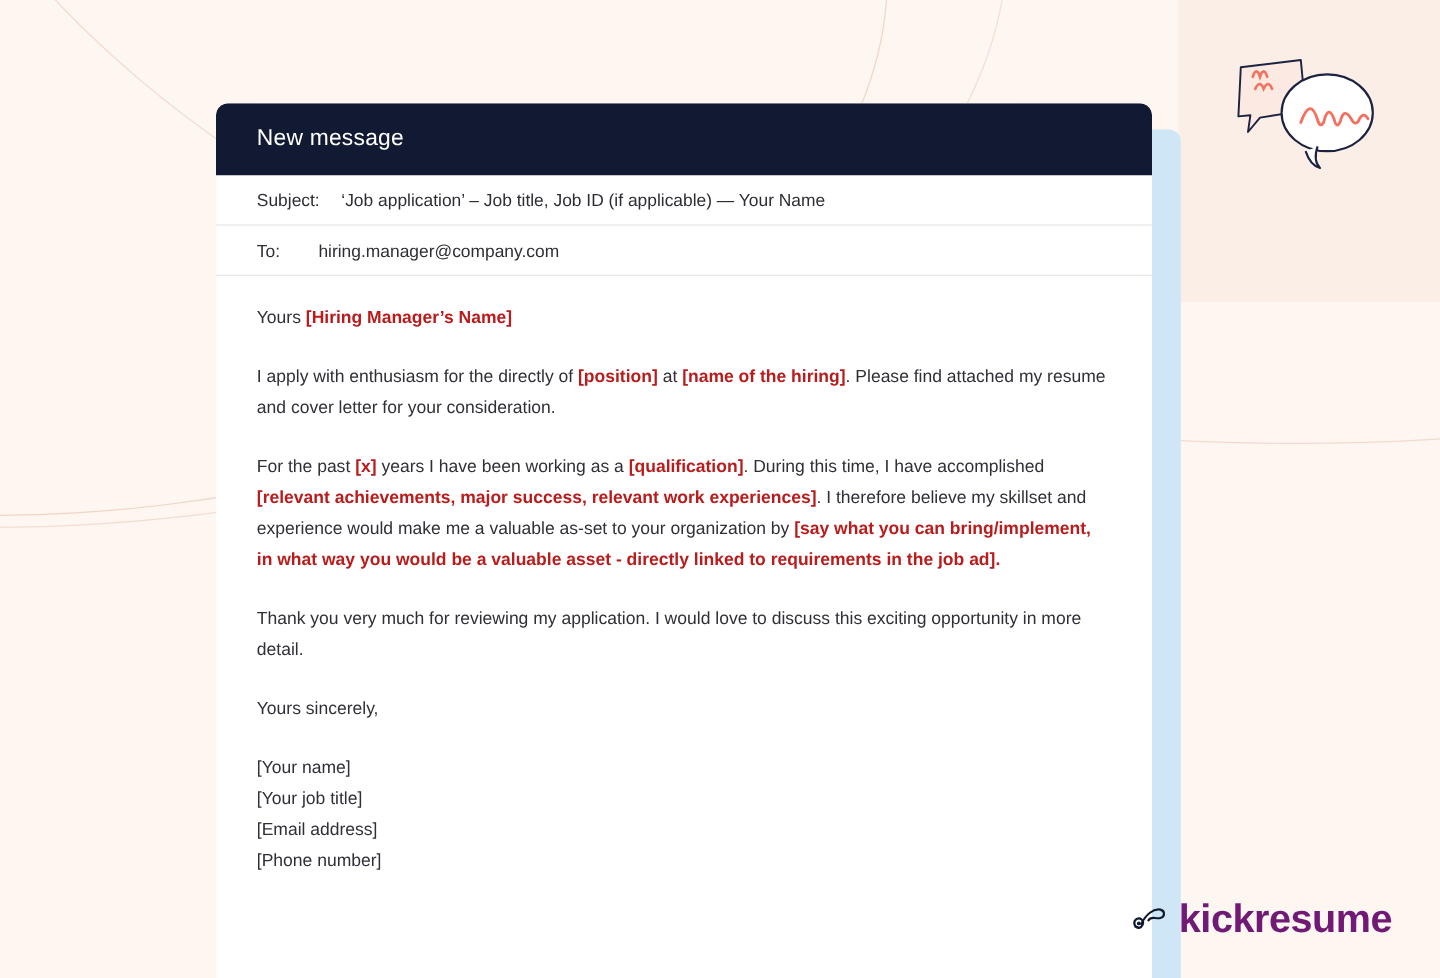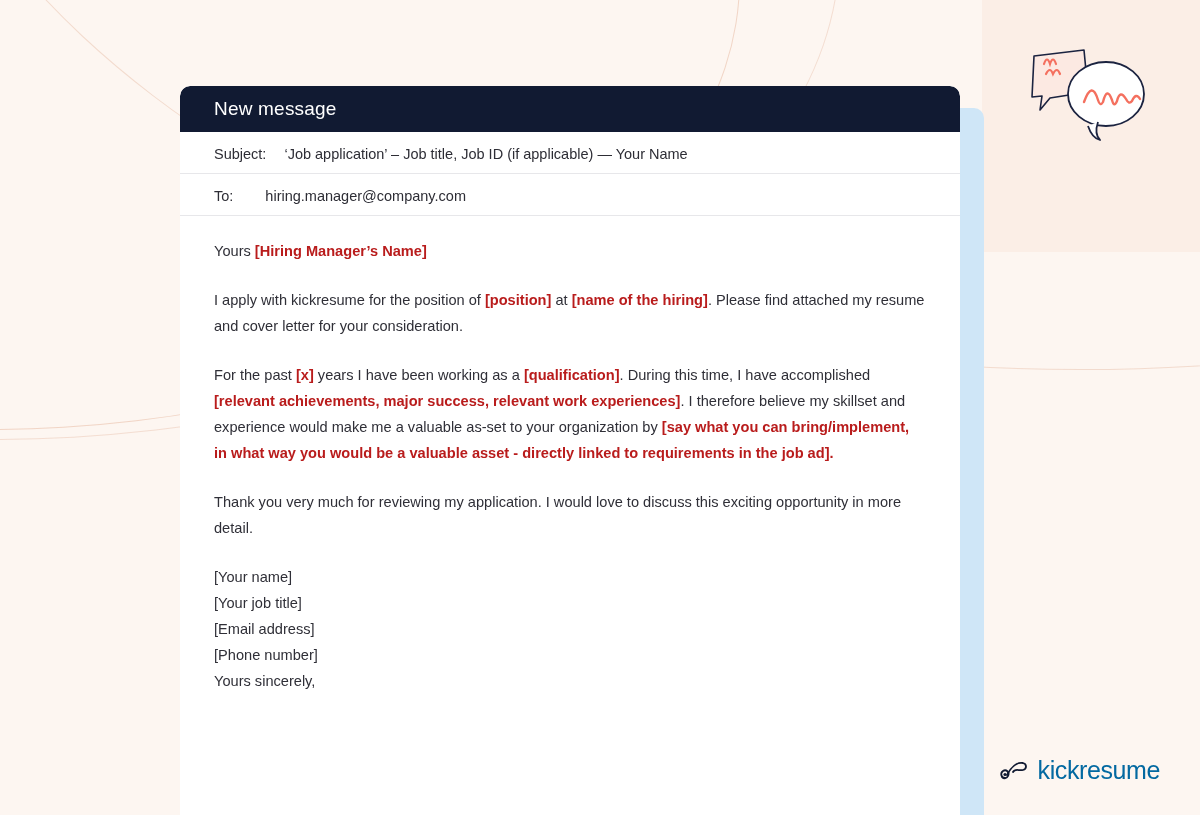--- a/index.html
+++ b/index.html
@@ -82,21 +82,21 @@
     position: absolute;
     left: 180px;
     top: 86px;
     width: 780px;
     height: 740px;
     background: #ffffff;
     border-radius: 10px 10px 0 0;
     overflow: hidden;
   }
   .email-header {
-    height: 46px;
+    height: 60px;
     background: #111a32;
     border-radius: 10px 10px 0 0;
     display: flex;
     align-items: center;
     padding: 0 34px;
   }
   .email-header-title {
     color: #ffffff;
     font-size: 19px;
     letter-spacing: 0.2px;
@@ -137,23 +137,23 @@
   
   .logo {
     position: absolute;
     right: 40px;
     bottom: 30px;
     display: flex;
     align-items: center;
     gap: 9px;
   }
   .logo-text {
-    font-size: 25px;
-    font-weight: normal;
-    color: #0369a1;
+    font-size: 33px;
+    font-weight: bold;
+    color: #701a75;
     letter-spacing: -0.4px;
   }
 </style>
 </head>
 <body>
 
 <div class="bg-layer">
   <div class="bg-block-right"></div>
   <div class="bg-block-right2"></div>
   <div class="bg-swoosh swoosh-1"></div>
@@ -188,37 +188,37 @@
     <span class="field-value">hiring.manager@company.com</span>
   </div>
 
   <div class="body-area">
 
     <p class="para">
       <span>Yours </span><span class="b">[Hiring Manager’s Name]</span>
     </p>
 
     <p class="para">
-      <span>I apply with kickresume for the position of </span><span class="b">[position]</span><span> at </span><span class="b">[name of the hiring]</span><span>. Please find attached my resume and cover letter for your consideration.</span>
+      <span>I apply with enthusiasm for the directly of </span><span class="b">[position]</span><span> at </span><span class="b">[name of the hiring]</span><span>. Please find attached my resume and cover letter for your consideration.</span>
     </p>
 
     <p class="para">
       <span>For the past </span><span class="b">[x]</span><span> years I have been working as a </span><span class="b">[qualification]</span><span>. During this time, I have accomplished </span><span class="b">[relevant achievements, major success, relevant work experiences]</span><span>. I therefore believe my skillset and experience would make me a valuable as-set to your organization by </span><span class="b">[say what you can bring/implement, in what way you would be a valuable asset - directly linked to requirements in the job ad].</span>
     </p>
 
     <p class="para">Thank you very much for reviewing my application. I would love to discuss this exciting opportunity in more detail.</p>
+
+    <p class="para">Yours sincerely,</p>
 
     <p class="para sig-block">
       <span class="sig-line">[Your name]</span>
       <span class="sig-line">[Your job title]</span>
       <span class="sig-line">[Email address]</span>
       <span class="sig-line">[Phone number]</span>
     </p>
-
-    <p class="para">Yours sincerely,</p>
 
   </div>
 </div>
 
 <div class="logo">
   <svg width="30" height="26" viewBox="0 0 30 26" fill="none">
     <path d="M6 20 C2 20 1 15 4 13 C7 11 11 14 9 18 C8 20.5 5 21 3 19" stroke="#111a32" stroke-width="1.8" fill="none" stroke-linecap="round"></path>
     <path d="M8 17 C12 9 18 4 24 5 C28 6 28 11 24 12 C20 13 16 10 14 14" stroke="#111a32" stroke-width="1.8" fill="none" stroke-linecap="round"></path>
     <circle cx="6" cy="16.5" r="1.6" fill="#111a32"></circle>
   </svg>

